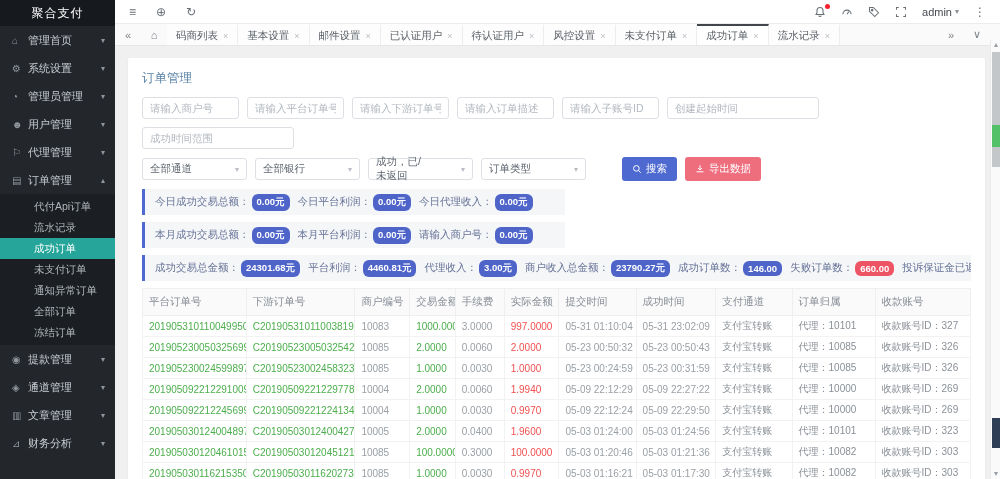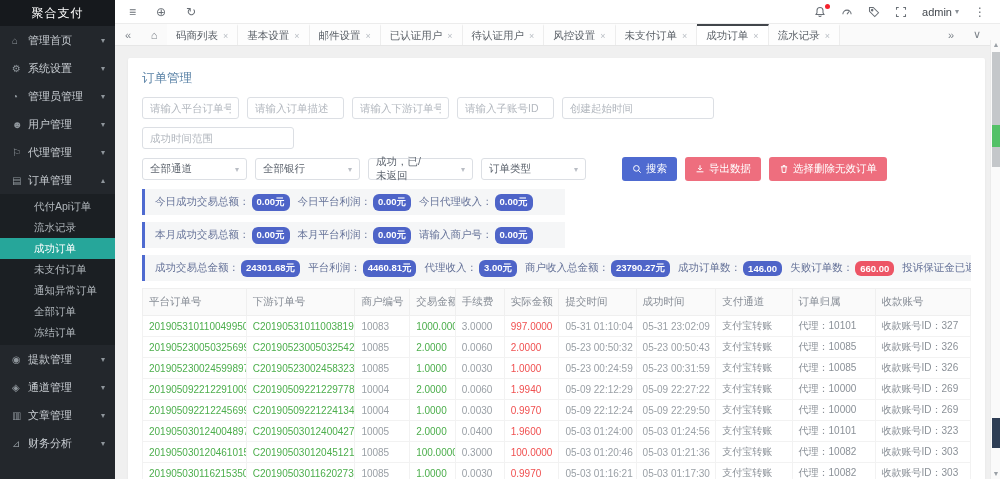--- a/index.html
+++ b/index.html
@@ -228,23 +228,24 @@
       </div>
     <span class="tab-nav">»</span>
     <span class="tab-nav">∨</span>
   </div>
 
   <div class="content">
     <div class="card">
       <div class="page-title">订单管理</div>
 
       <div class="filter-row" id="filter-row1">
+          <input class="f-input" placeholder="请输入商户号" style="">
           <input class="f-input" placeholder="请输入平台订单号" style="">
+          <input class="f-input" placeholder="请输入下游订单号" style="">
           <input class="f-input" placeholder="请输入订单描述" style="">
-          <input class="f-input" placeholder="请输入下游订单号" style="">
           <input class="f-input" placeholder="请输入子账号ID" style="">
           <input class="f-input wide" placeholder="创建起始时间" style="">
         </div>
       <div class="filter-row" id="filter-row2">
           <input class="f-input wide" placeholder="成功时间范围" style="">
         </div>
 
       <div class="filter-row" id="filter-row3">
           <div class="select">
             <span class="sel-label">全部通道</span>
@@ -267,26 +268,20 @@
               <circle cx="7" cy="7" r="4.5"></circle>
               <path d="M10.5 10.5 14 14"></path>
             </svg>
           <span>搜索</span>
         </button>
         <button class="btn btn-pink">
           <svg viewBox="0 0 16 16">
               <path d="M8 2v7M5 6.5 8 9.5 11 6.5M2.5 12.5h11"></path>
             </svg>
           <span>导出数据</span>
-        </button>
-        <button class="btn btn-pink">
-          <svg viewBox="0 0 16 16">
-              <path d="M3 4.5h10M6.5 4.5v-2h3v2M4.5 4.5l.8 9h5.4l.8-9"></path>
-            </svg>
-          <span>选择删除无效订单</span>
         </button>
       </div>
 
       <div id="stats">
           <div class="stat-bar half">
             <span class="stat-label">今日成功交易总额：</span>
             <span class="badge blue">0.00元</span>
             <span class="stat-label">今日平台利润：</span>
             <span class="badge blue">0.00元</span>
             <span class="stat-label">今日代理收入：</span>

